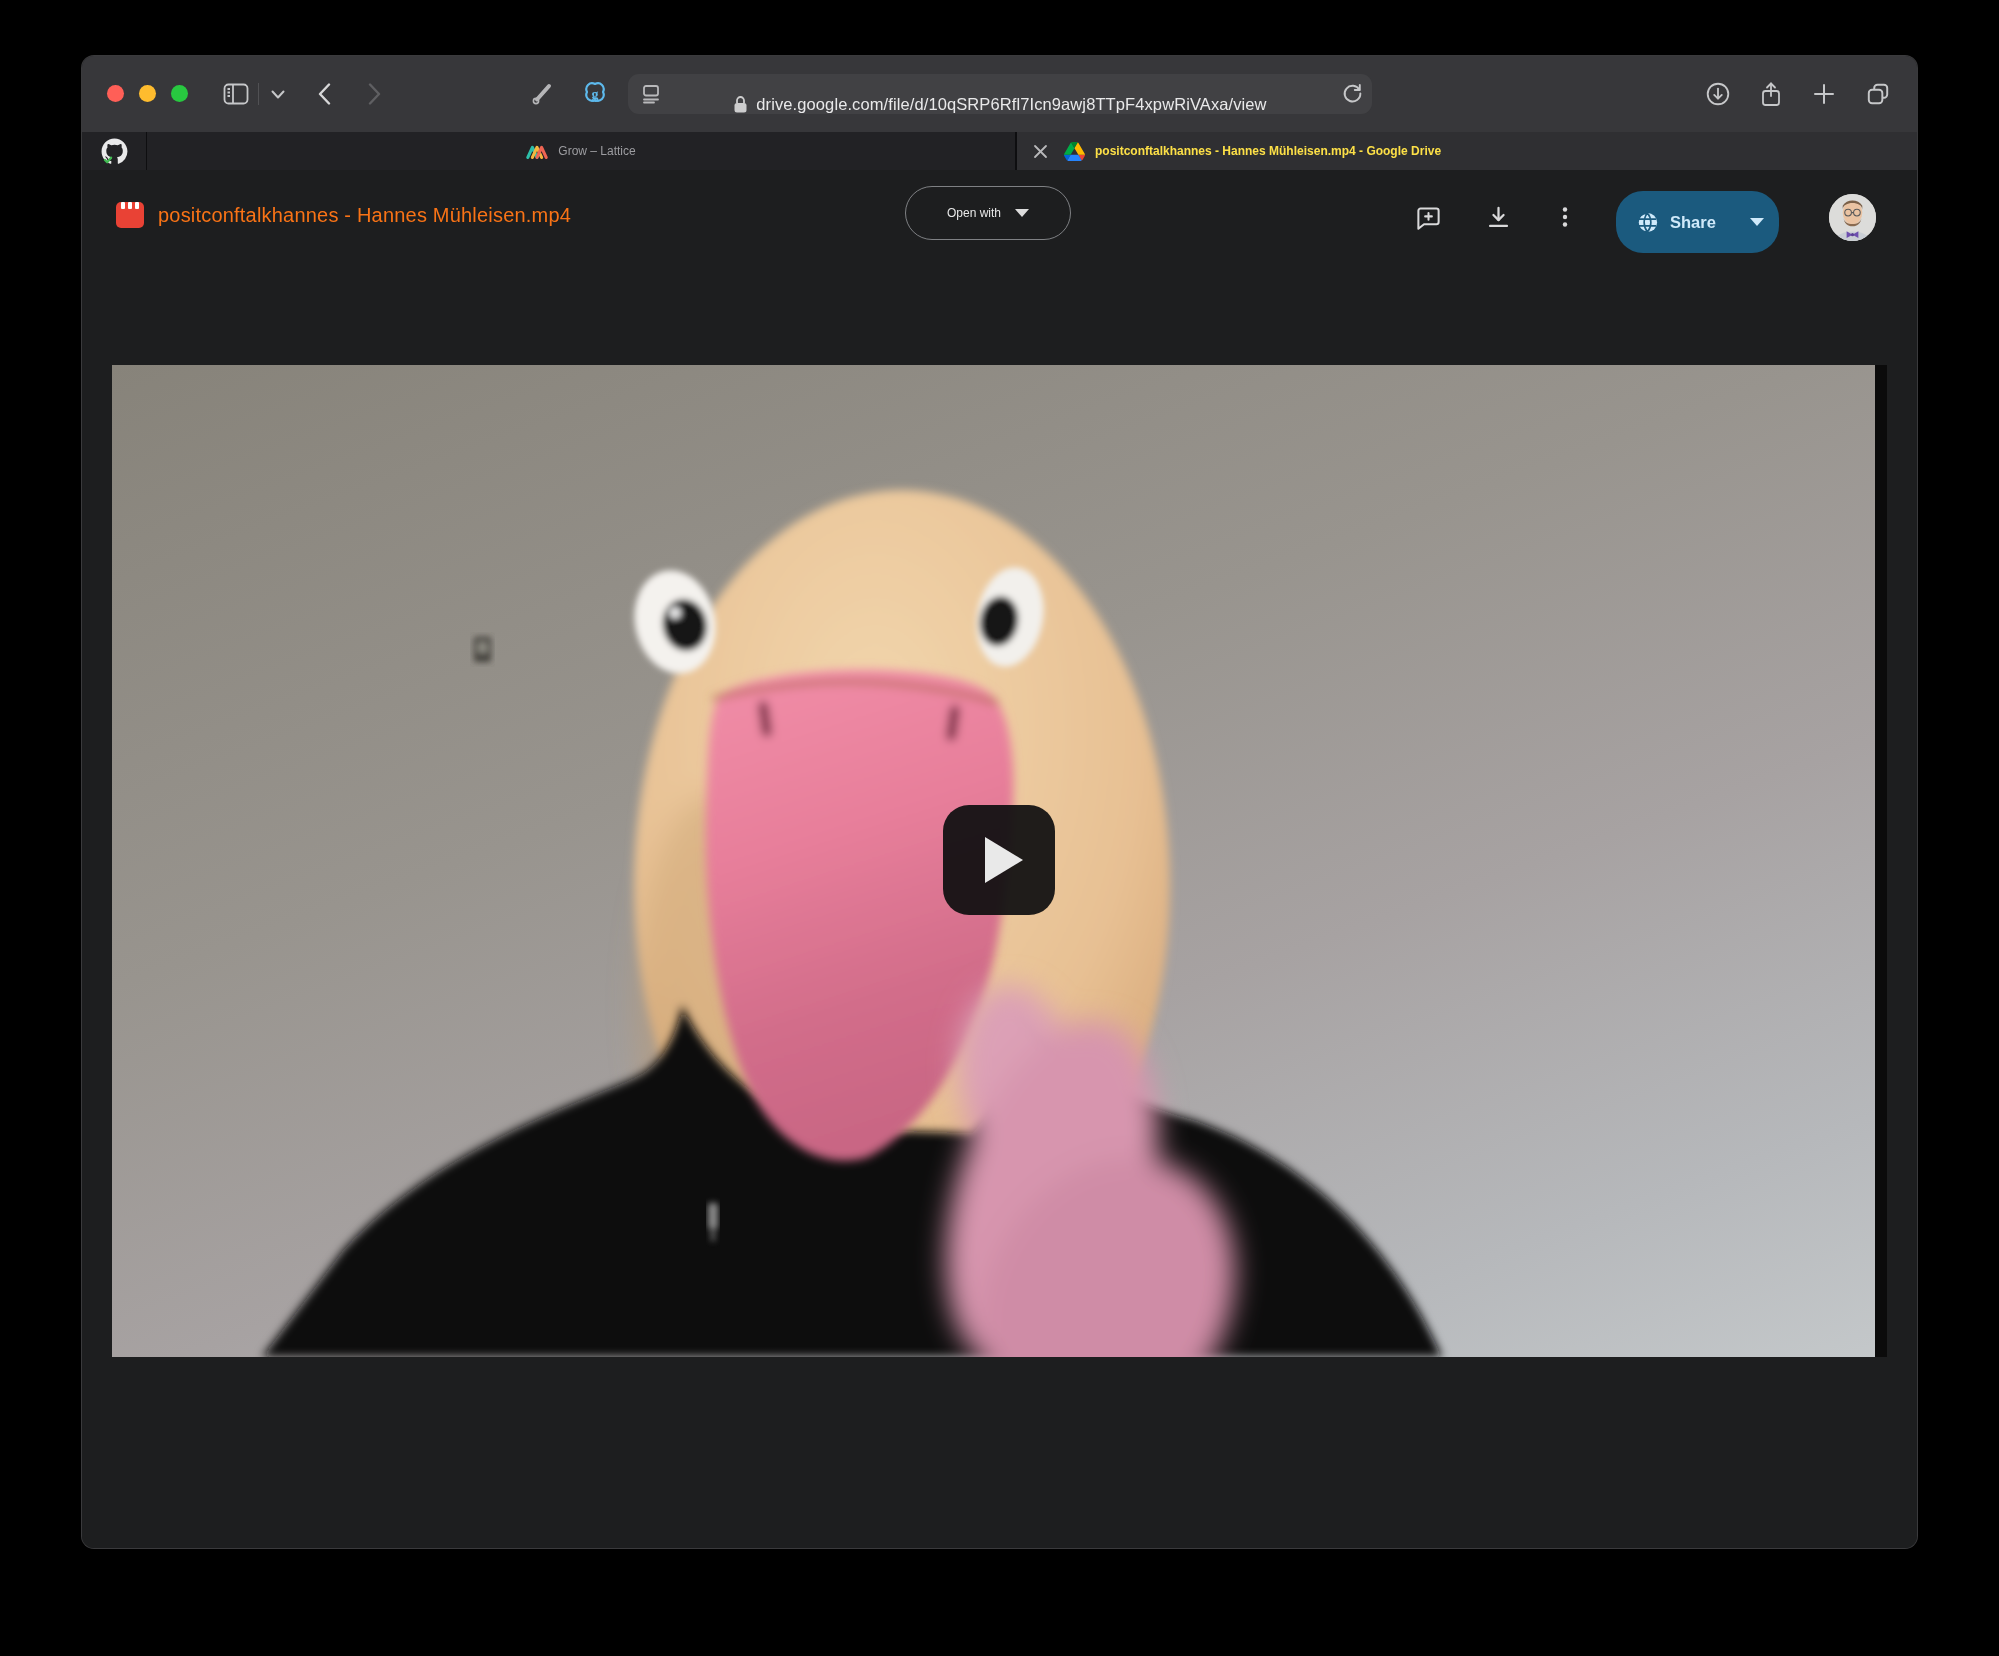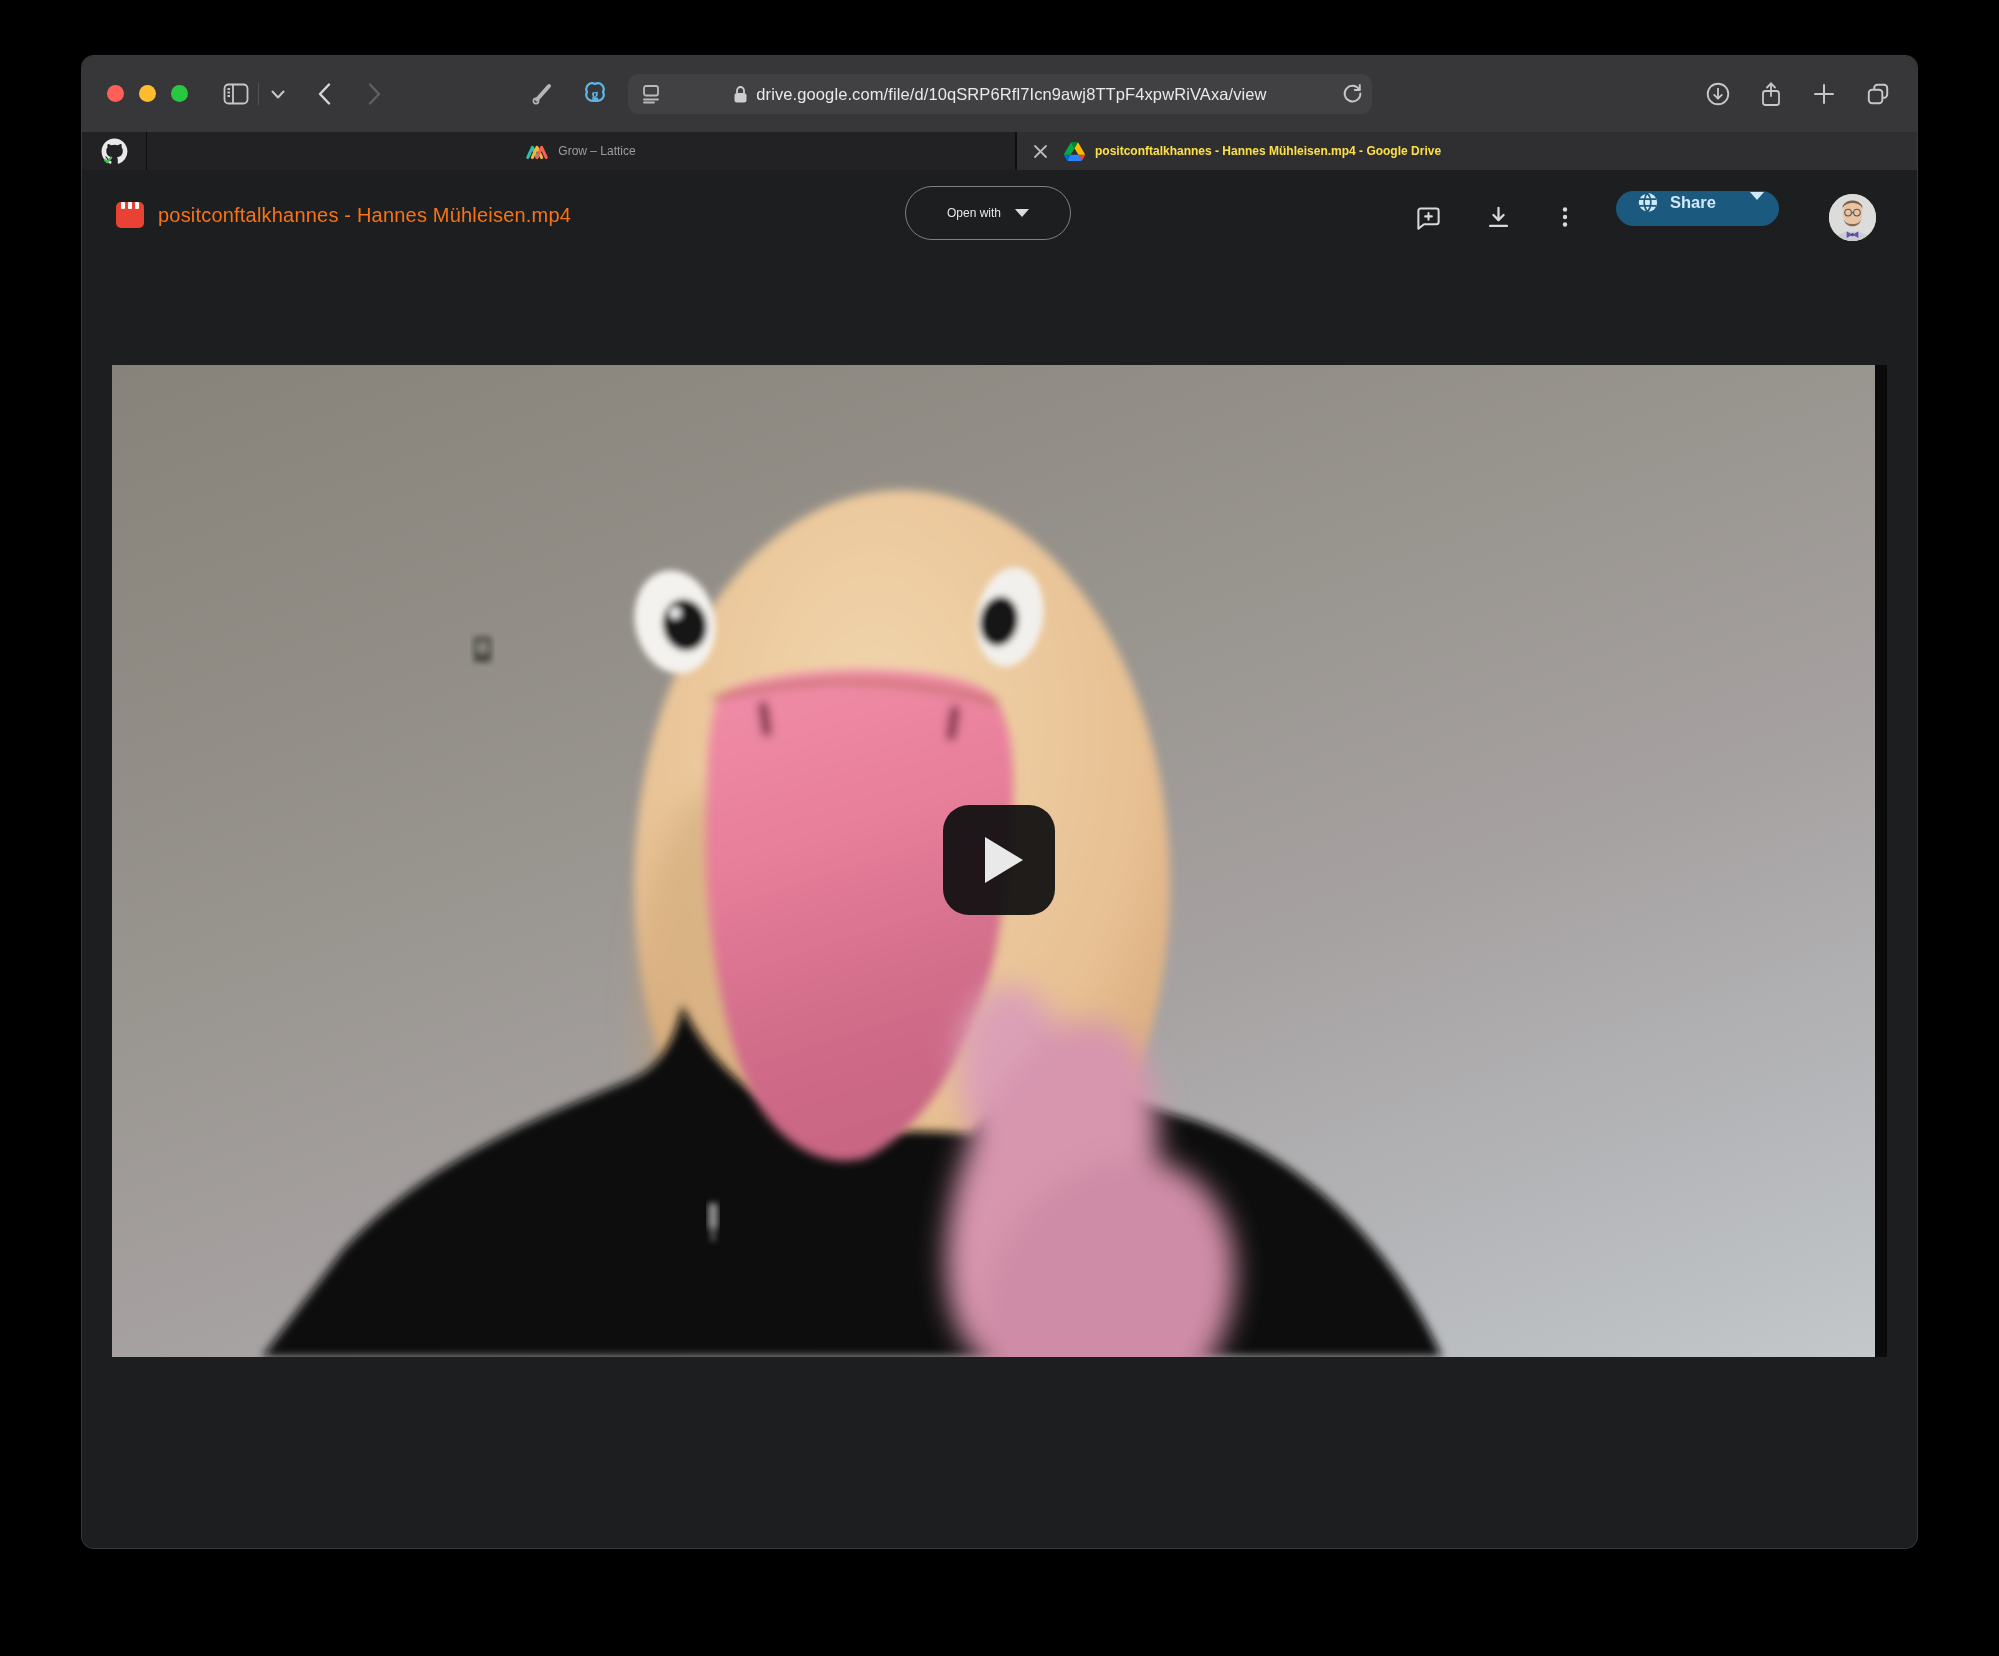--- a/index.html
+++ b/index.html
@@ -7,21 +7,21 @@
   .screen{position:relative;width:1999px;height:1656px;background:#000;}
   .window{position:absolute;left:82px;top:56px;width:1835px;height:1492px;background:#222225;
     border-radius:12px;overflow:hidden;box-shadow:0 0 0 1px #3a3a3c;}
   
   .toolbar{position:absolute;left:0;top:0;width:100%;height:76px;background:#37373a;}
   .tl{position:absolute;top:29px;width:17px;height:17px;border-radius:50%;}
   .tbtn{position:absolute;top:0;height:76px;display:flex;align-items:center;justify-content:center;
     background:transparent;border:none;padding:0;width:44px;transform:translateX(-22px);cursor:default;}
   .tdivider{position:absolute;top:27px;width:1px;height:22px;background:#515154;}
   .urlfield{position:absolute;left:546px;top:18px;width:744px;height:40px;background:#414144;
-    border-radius:11px;display:flex;align-items:center;justify-content:center;}
+    border-radius:11px;display:flex;align-items:flex-end;justify-content:center;}
   .uf-left{position:absolute;left:11px;top:8px;}
   .uf-center{display:flex;align-items:center;gap:8px;}
   .url{color:#e9e9ea;font-size:16.5px;letter-spacing:.1px;}
   .uf-reload{position:absolute;right:8px;top:8px;background:transparent;border:none;padding:0;}
   
   .tabbar{position:absolute;left:0;top:76px;width:100%;height:38px;background:#1b1b1d;display:flex;}
   .sep{width:1px;height:100%;background:#0e0e10;}
   .tab{height:100%;display:flex;align-items:center;justify-content:center;gap:10px;background:#222225;
     color:#9d9da1;font-size:12px;min-width:0;}
   .tab.pinned{width:64px;flex:none;position:relative;}
@@ -33,22 +33,22 @@
   .content{position:absolute;left:0;top:114px;width:100%;height:1378px;background:#1d1e1f;}
   .fileicon{position:absolute;left:33px;top:30px;}
   .filetitle{position:absolute;left:76px;top:34px;font-size:20px;color:#f97316;letter-spacing:.2px;}
   .openwith{position:absolute;left:823px;top:16px;width:166px;height:54px;border-radius:27px;
     border:1px solid #7f8184;background:transparent;display:flex;align-items:center;justify-content:center;
     gap:14px;color:#e8e8e8;font-size:12px;font-weight:500;font-family:inherit;}
   .caret{width:0;height:0;border-left:7px solid transparent;border-right:7px solid transparent;
     border-top:8px solid #dcdcdc;}
   .hbtn{position:absolute;top:23px;width:48px;height:48px;background:transparent;border:none;
     display:flex;align-items:center;justify-content:center;padding:0;}
-  .sharewrap{position:absolute;left:1534px;top:21px;height:35px;border-radius:27px;background:#1b5a7e;
-    display:flex;align-items:flex-start;overflow:hidden;}
+  .sharewrap{position:absolute;left:1534px;top:21px;height:62px;border-radius:27px;background:#1b5a7e;
+    display:flex;align-items:center;overflow:hidden;}
   .sharemain{display:flex;align-items:center;gap:11px;padding:0 18px 0 20px;background:transparent;
     border:none;color:#cfe9fa;font-size:16.5px;font-weight:600;font-family:inherit;}
   .sharediv{width:1px;background:#11405c;}
   .sharecaret{width:44px;display:flex;align-items:center;justify-content:center;background:transparent;border:none;}
   .sharecaret .caret{border-top-color:#cfe9fa;}
   .avatar{position:absolute;left:1747px;top:24px;width:47px;height:47px;border-radius:50%;overflow:hidden;
     border:none;padding:0;background:#d8d8d6;}
   
   .video{position:absolute;left:30px;top:195px;width:1775px;height:992px;overflow:hidden;
     background:linear-gradient(160deg,#87837a 0%,#98948e 38%,#a7a2a2 62%,#b6b8bb 85%,#c4c8ca 100%);}

